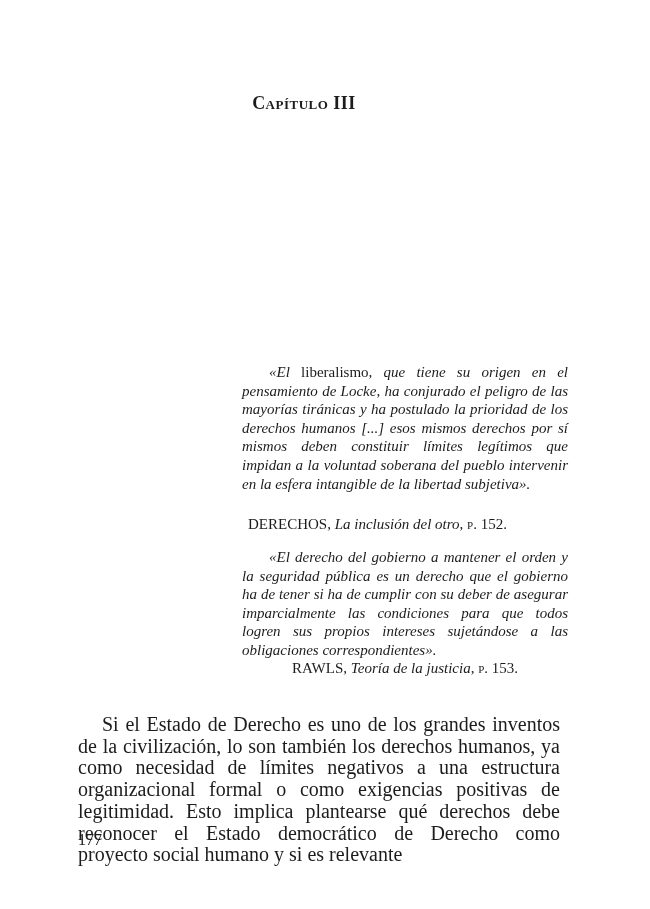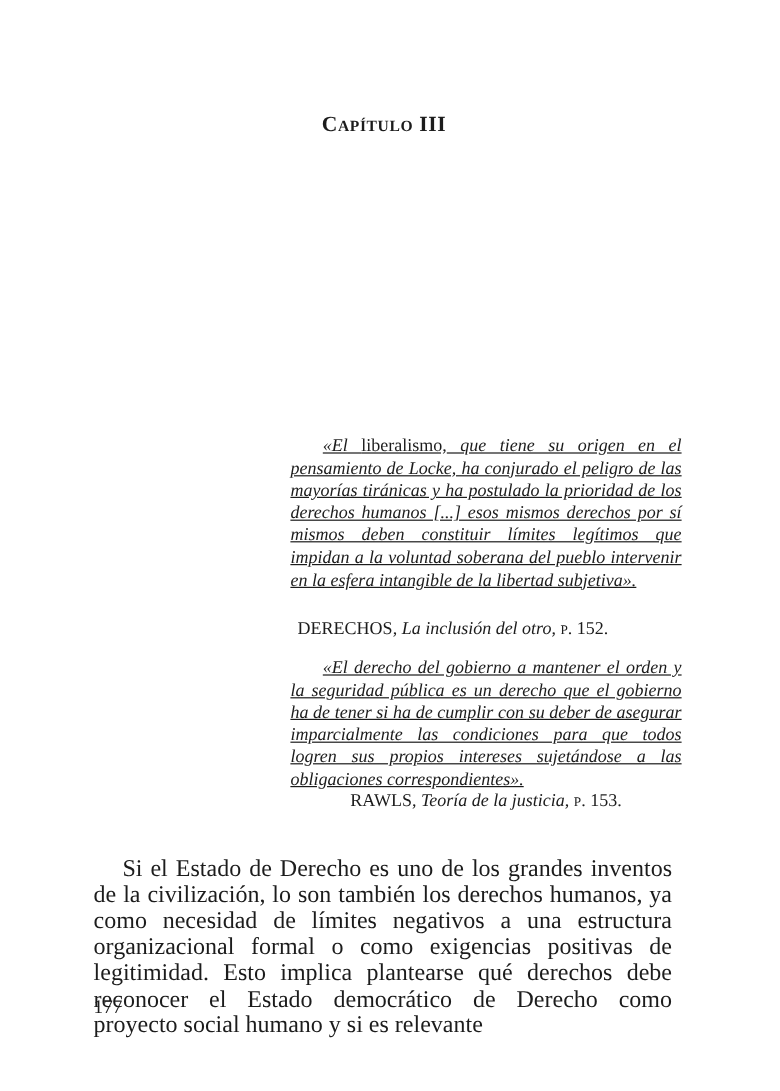--- a/index.html
+++ b/index.html
@@ -15,21 +15,20 @@
     font-family: "Liberation Serif", serif;
     color: #1c1c1c;
     overflow: hidden;
   }
   .heading {
     position: absolute;
     top: 93px;
     left: 0;
     width: 608px;
     text-align: center;
-    padding-left: 16px;
   }
   .chapter-label {
     font-weight: bold;
     font-size: 18px;
     font-variant: small-caps;
     letter-spacing: 0.5px;
   }
   .chapter-title {
     font-weight: bold;
     font-size: 20px;
@@ -38,21 +37,20 @@
   }
   .quote {
     position: absolute;
     left: 242px;
     width: 326px;
     font-style: italic;
     font-size: 15px;
     line-height: 18.6px;
     text-align: justify;
     text-indent: 27px;
-    text-decoration: underline;
   }
   .q1 { top: 348px; }
   .q2 { top: 533px; }
   .roman { font-style: normal; }
   .it { font-style: italic; }
   .sc { font-variant: small-caps; }
   .attrib {
     position: absolute;
     font-size: 15px;
     font-style: normal;

